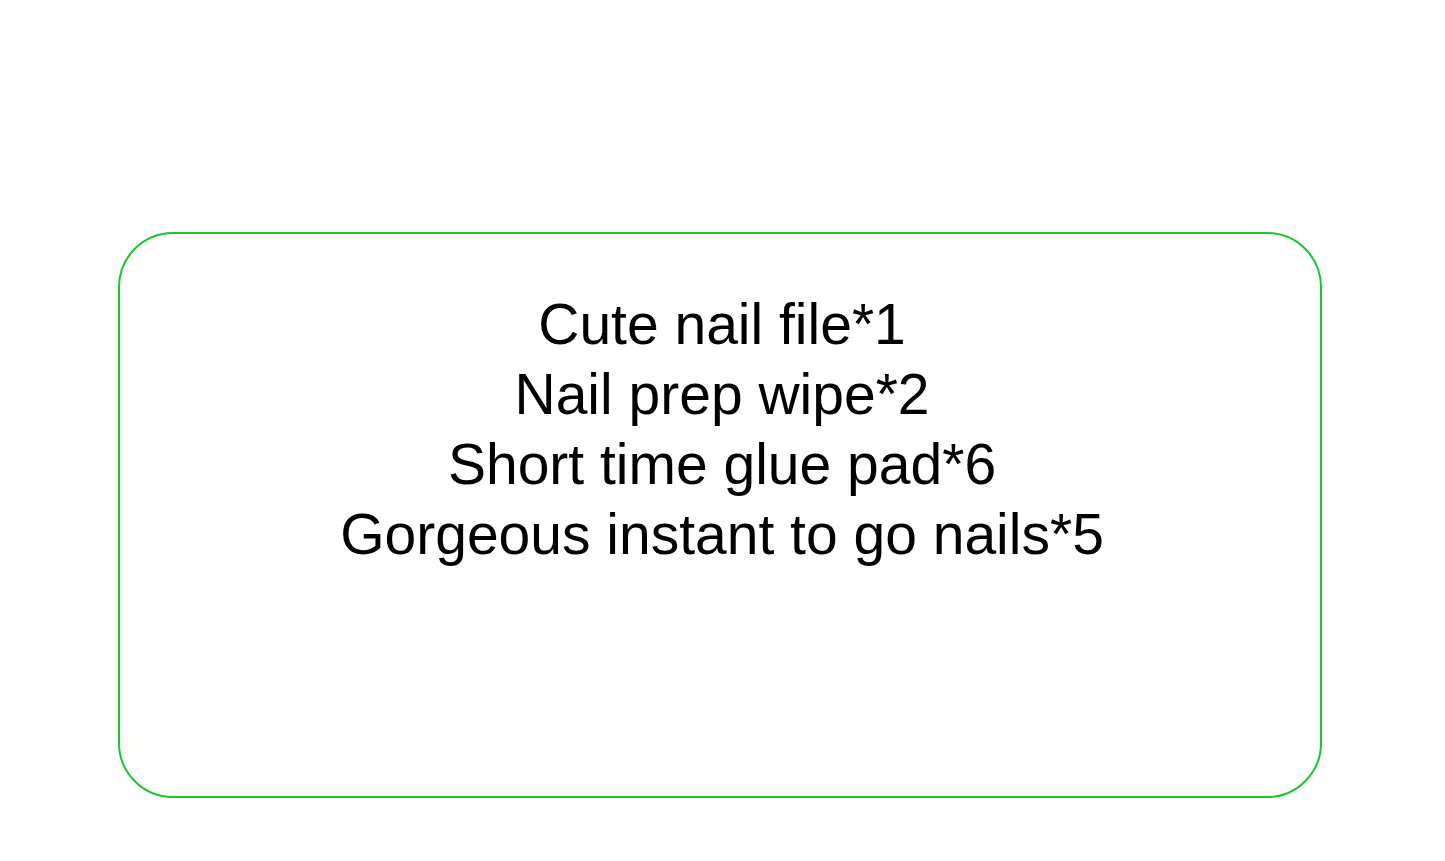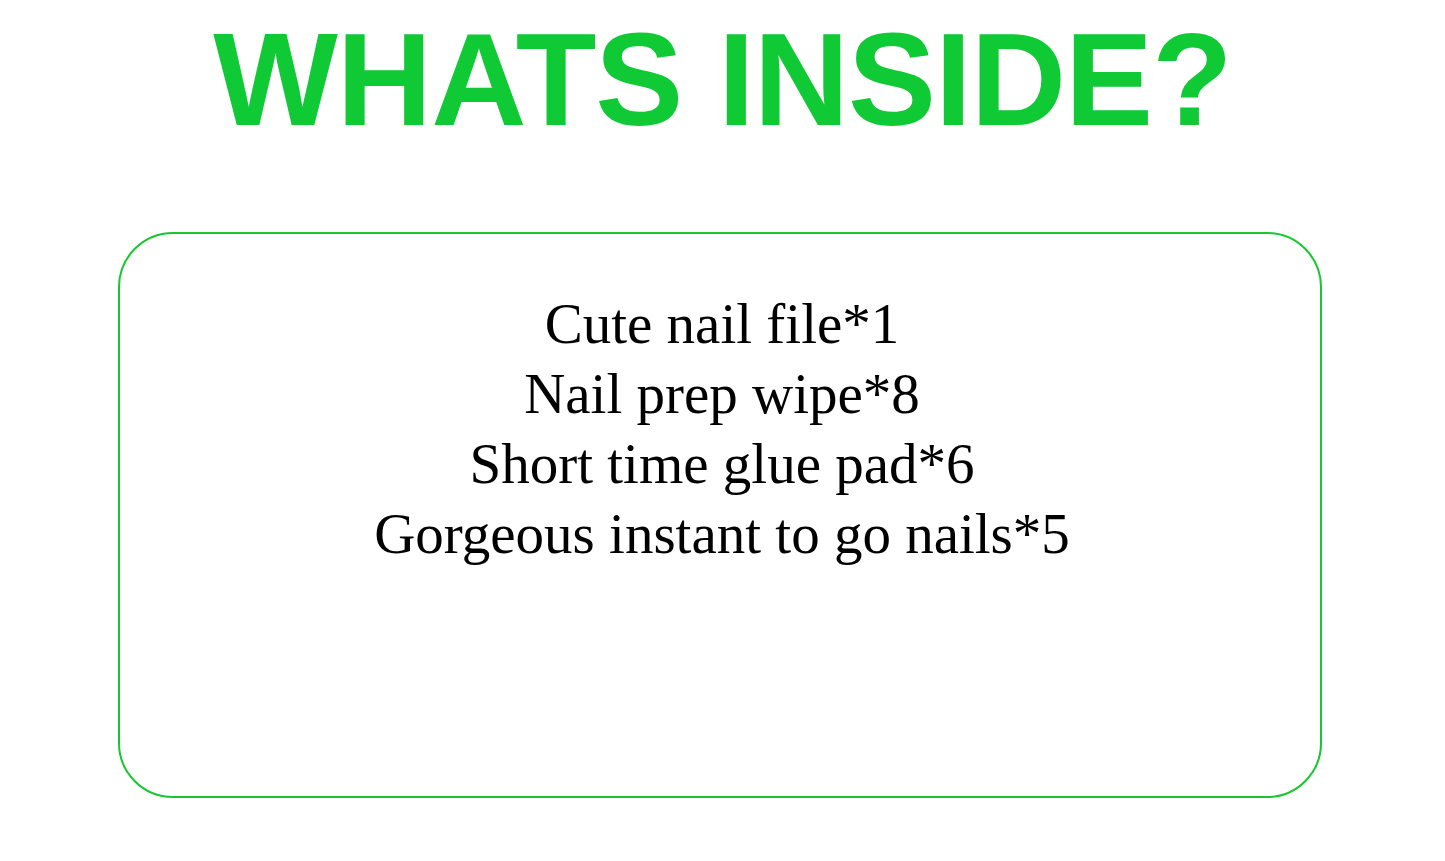--- a/index.html
+++ b/index.html
@@ -49,38 +49,37 @@
     position: absolute;
     left: 0;
     top: 55px;
     width: 1204px;
     margin: 0;
     padding: 0;
     list-style: none;
     text-align: center;
   }
   .contents-item {
-    font-family: Liberation Serif, serif;
+    font-family: Liberation Sans, sans-serif;
     font-weight: normal;
     font-size: 57px;
     line-height: 70px;
     color: #000000;
     white-space: nowrap;
     letter-spacing: 0px;
   }
 </style>
 </head>
 <body>
 
 <div class="slide">
 
-  <div class="headline">WHATS INSIDE?</div>
 
   <div class="contents-card">
     <ul class="contents-list">
       <li class="contents-item">Cute nail file*1</li>
-      <li class="contents-item">Nail prep wipe*8</li>
+      <li class="contents-item">Nail prep wipe*2</li>
       <li class="contents-item">Short time glue pad*6</li>
       <li class="contents-item">Gorgeous instant to go nails*5</li>
     </ul>
   </div>
 
 </div>
 
 </body></html>

